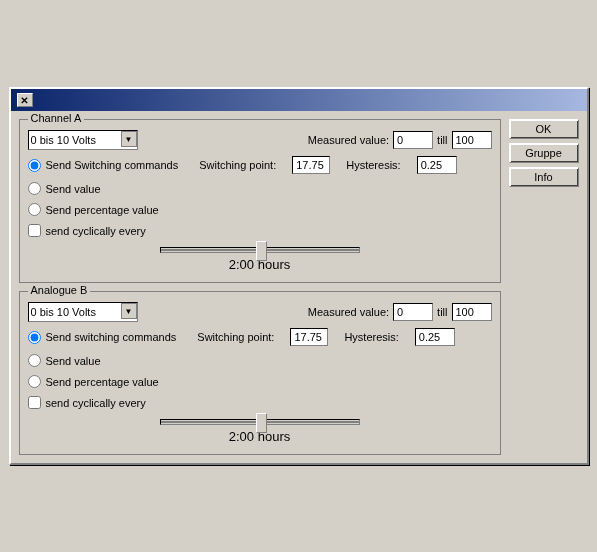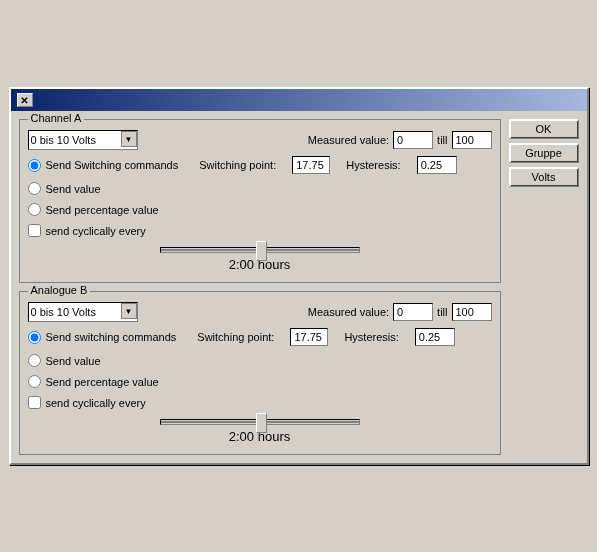--- a/index.html
+++ b/index.html
@@ -386,17 +386,17 @@
           </div>
 
         </div>
       </div>
 
     </div>
 
     <div class="side-buttons">
       <button class="win-button">OK</button>
       <button class="win-button">Gruppe</button>
-      <button class="win-button">Volts</button>
+      <button class="win-button">Info</button>
     </div>
 
   </div>
 </div>
 
 </body></html>

